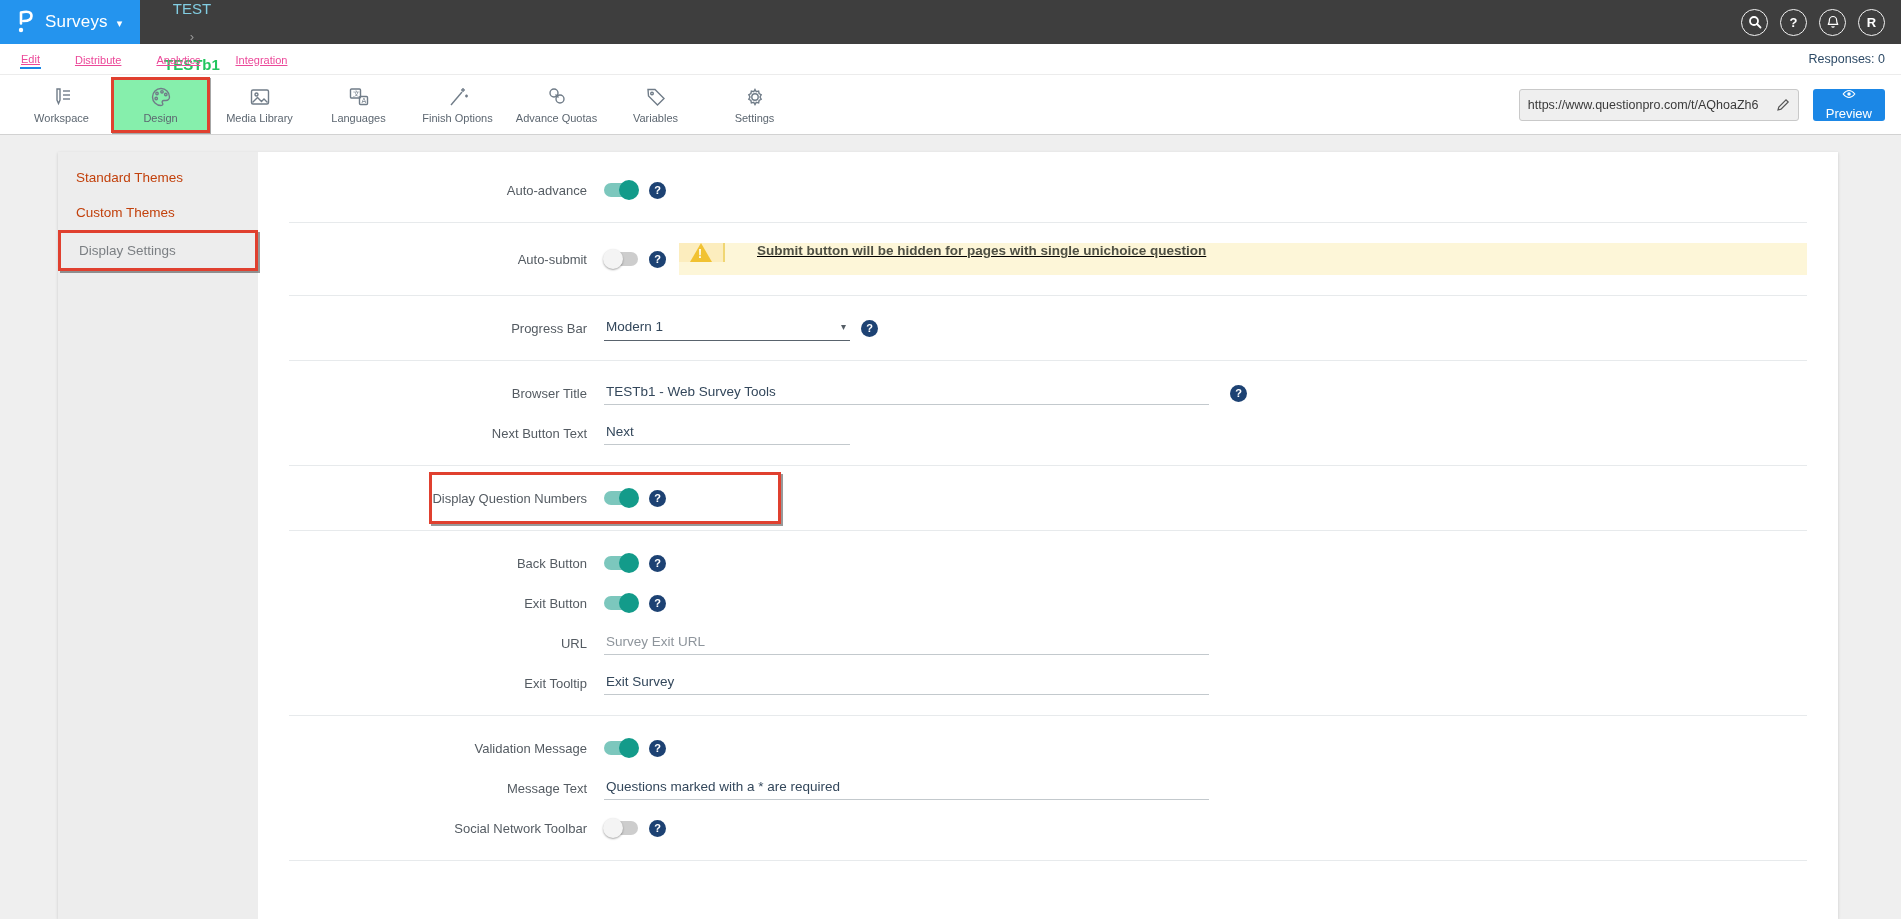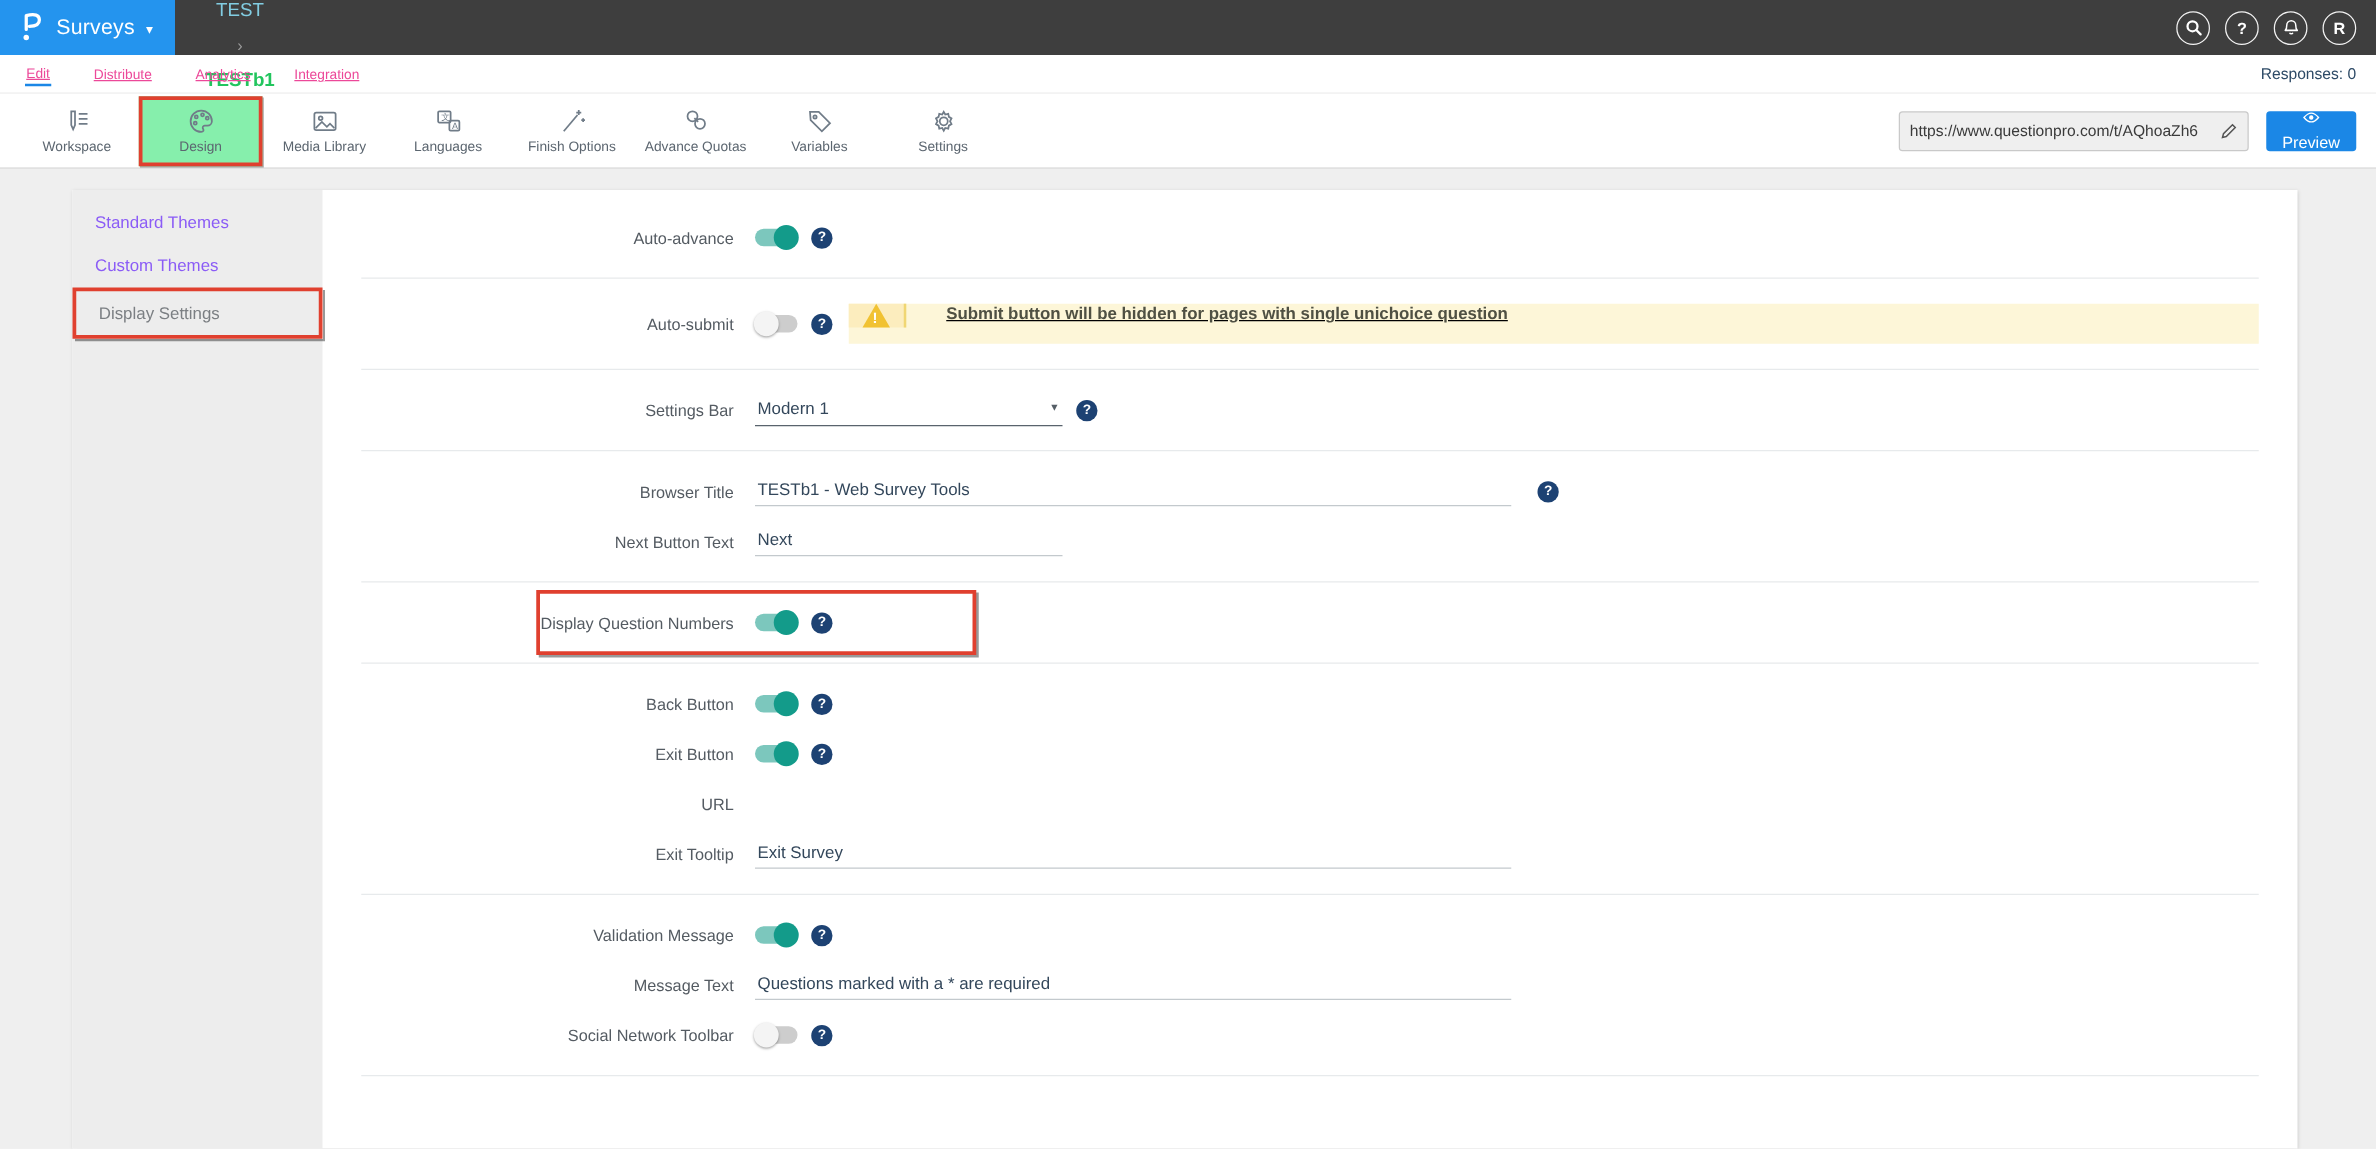--- a/index.html
+++ b/index.html
@@ -36,21 +36,21 @@
     display:flex; align-items:center; padding:0 8px; gap:6px; }
   .url-box input { flex:1; border:none; background:transparent; font-size:12.5px; color:#3a3a3a; outline:none;
     font-family:"Liberation Sans", sans-serif; }
   .preview-btn { height:32px; background:#1b87e6; color:#fff; border:none; border-radius:3px; font-size:13px;
     padding:0 13px; display:flex; align-items:center; gap:7px; cursor:pointer; font-family:"Liberation Sans", sans-serif;flex-direction:column; }
 
   
   .content { height:784px; background:#efefef; padding:17px 62px 0 58px; }
   .panel { background:#fff; width:1780px; height:100%; display:flex; box-shadow:0 1px 3px rgba(0,0,0,.15); }
   .side { width:200px; background:#ededed; padding-top:8px; flex-shrink:0; }
-  .side-item { padding:10px 18px; font-size:13.5px; color:#8b5cf6; cursor:pointer; }
+  .side-item { padding:10px 18px; font-size:13.5px; color:#c2410c; cursor:pointer; }
   .side-item.boxed { border:3px solid #e0402f; box-shadow:2px 2px 0 rgba(0,0,0,.4); color:#7b7f83; }
 
   .form { flex:1; padding-top:6px; }
   .section { margin:0 31px; border-bottom:1px solid #e7eaec; padding:12px 0; }
   .section.last { border-bottom:none; }
   .frow { display:flex; align-items:center; min-height:40px; position:relative; }
   .flabel { width:315px; text-align:right; padding-right:17px; font-size:13px; color:#545b62; flex-shrink:0; }
   .help { width:17px; height:17px; border-radius:50%; background:#1d4273; color:#fff; font-size:11px; font-weight:700;
     display:inline-flex; align-items:center; justify-content:center; margin-left:11px; cursor:pointer; flex-shrink:0; }
 
@@ -259,21 +259,21 @@
             <div class="warn-icon-cell">
               <span class="tri"></span>
             </div>
             <span class="warn-text">Submit button will be hidden for pages with single unichoice question</span>
           </div>
         </div>
       </div>
 
       <div class="section">
         <div class="frow">
-          <span class="flabel">Settings Bar</span>
+          <span class="flabel">Progress Bar</span>
           <span class="selectbox">
             <span>Modern 1</span>
             <span class="select-caret">▾</span>
           </span>
           <span class="help">?</span>
         </div>
       </div>
 
       <div class="section">
         <div class="frow">
@@ -308,20 +308,21 @@
         </div>
         <div class="frow">
           <span class="flabel">Exit Button</span>
           <span class="toggle on">
               <span class="knob"></span>
             </span>
           <span class="help">?</span>
         </div>
         <div class="frow">
           <span class="flabel">URL</span>
+          <input class="tinput w-long" type="text" placeholder="Survey Exit URL" style="">
         </div>
         <div class="frow">
           <span class="flabel">Exit Tooltip</span>
           <input class="tinput w-long" type="text" value="Exit Survey" style="">
         </div>
       </div>
 
       <div class="section">
         <div class="frow">
           <span class="flabel">Validation Message</span>

